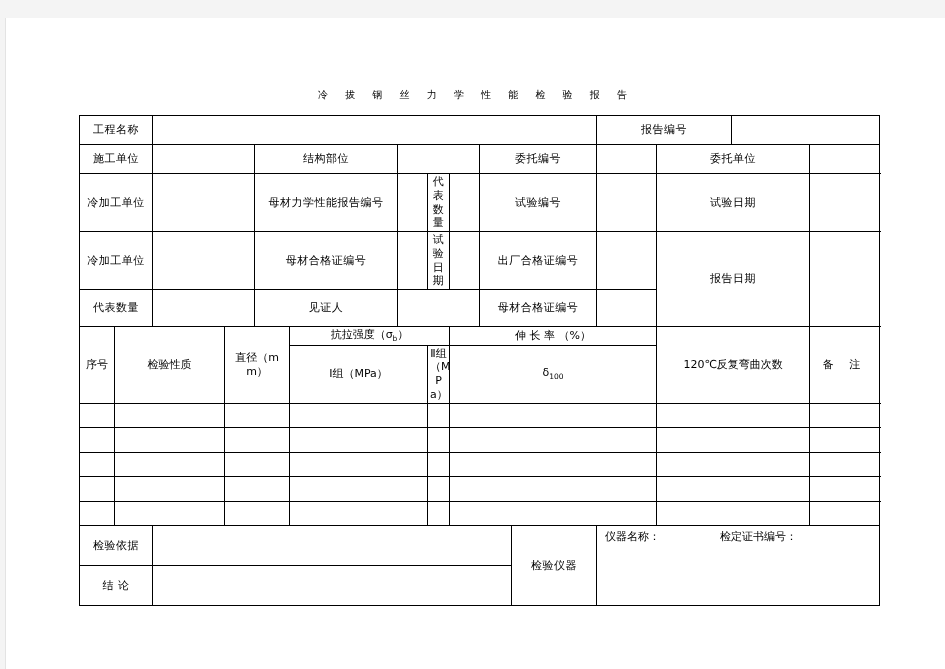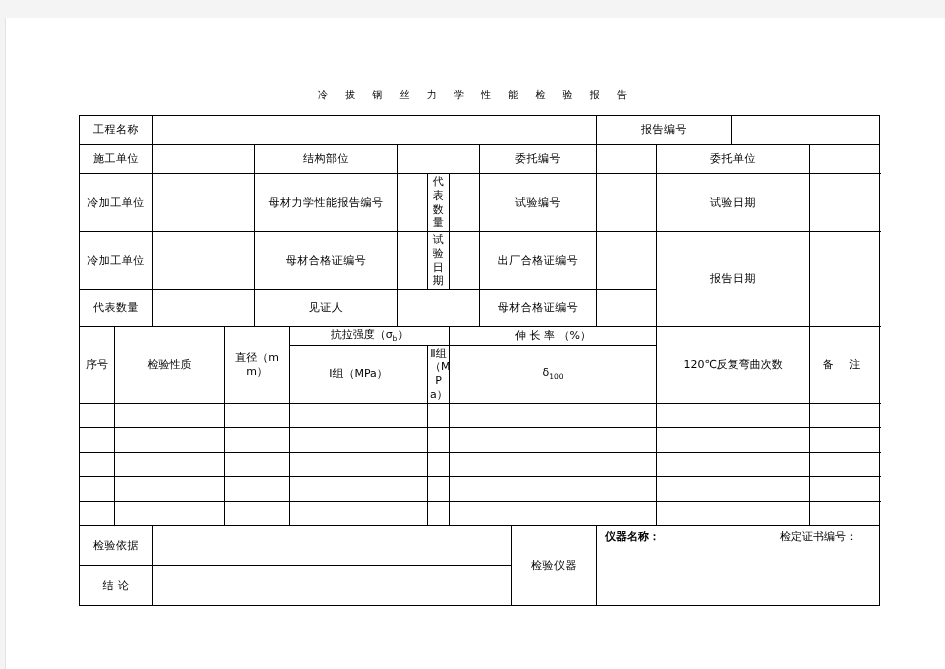--- a/index.html
+++ b/index.html
@@ -60,22 +60,22 @@
   .sub { font-size: 7.5px; vertical-align: sub; letter-spacing: 0; }
   .sp2 { letter-spacing: 6px; padding-left: 6px; }
   .inst-line {
     display: flex;
     justify-content: flex-start;
     align-items: flex-start;
     height: 100%;
     padding: 3px 4px 0 6px;
     box-sizing: border-box;
   }
-  .inst-name { text-align: right; font-weight: bold; }
-  .inst-cert { text-align: left; margin-left: 120px; }
+  .inst-name { text-align: right; }
+  .inst-cert { text-align: left; margin-left: 60px; }
   .datarow td { height: 21.5px; }
 </style>
 </head>
 <body>
 
 <div class="page">
 
   <div class="doc-title">冷 拔 钢 丝 力 学 性 能 检 验 报 告</div>
 
   <div class="form-wrap">

